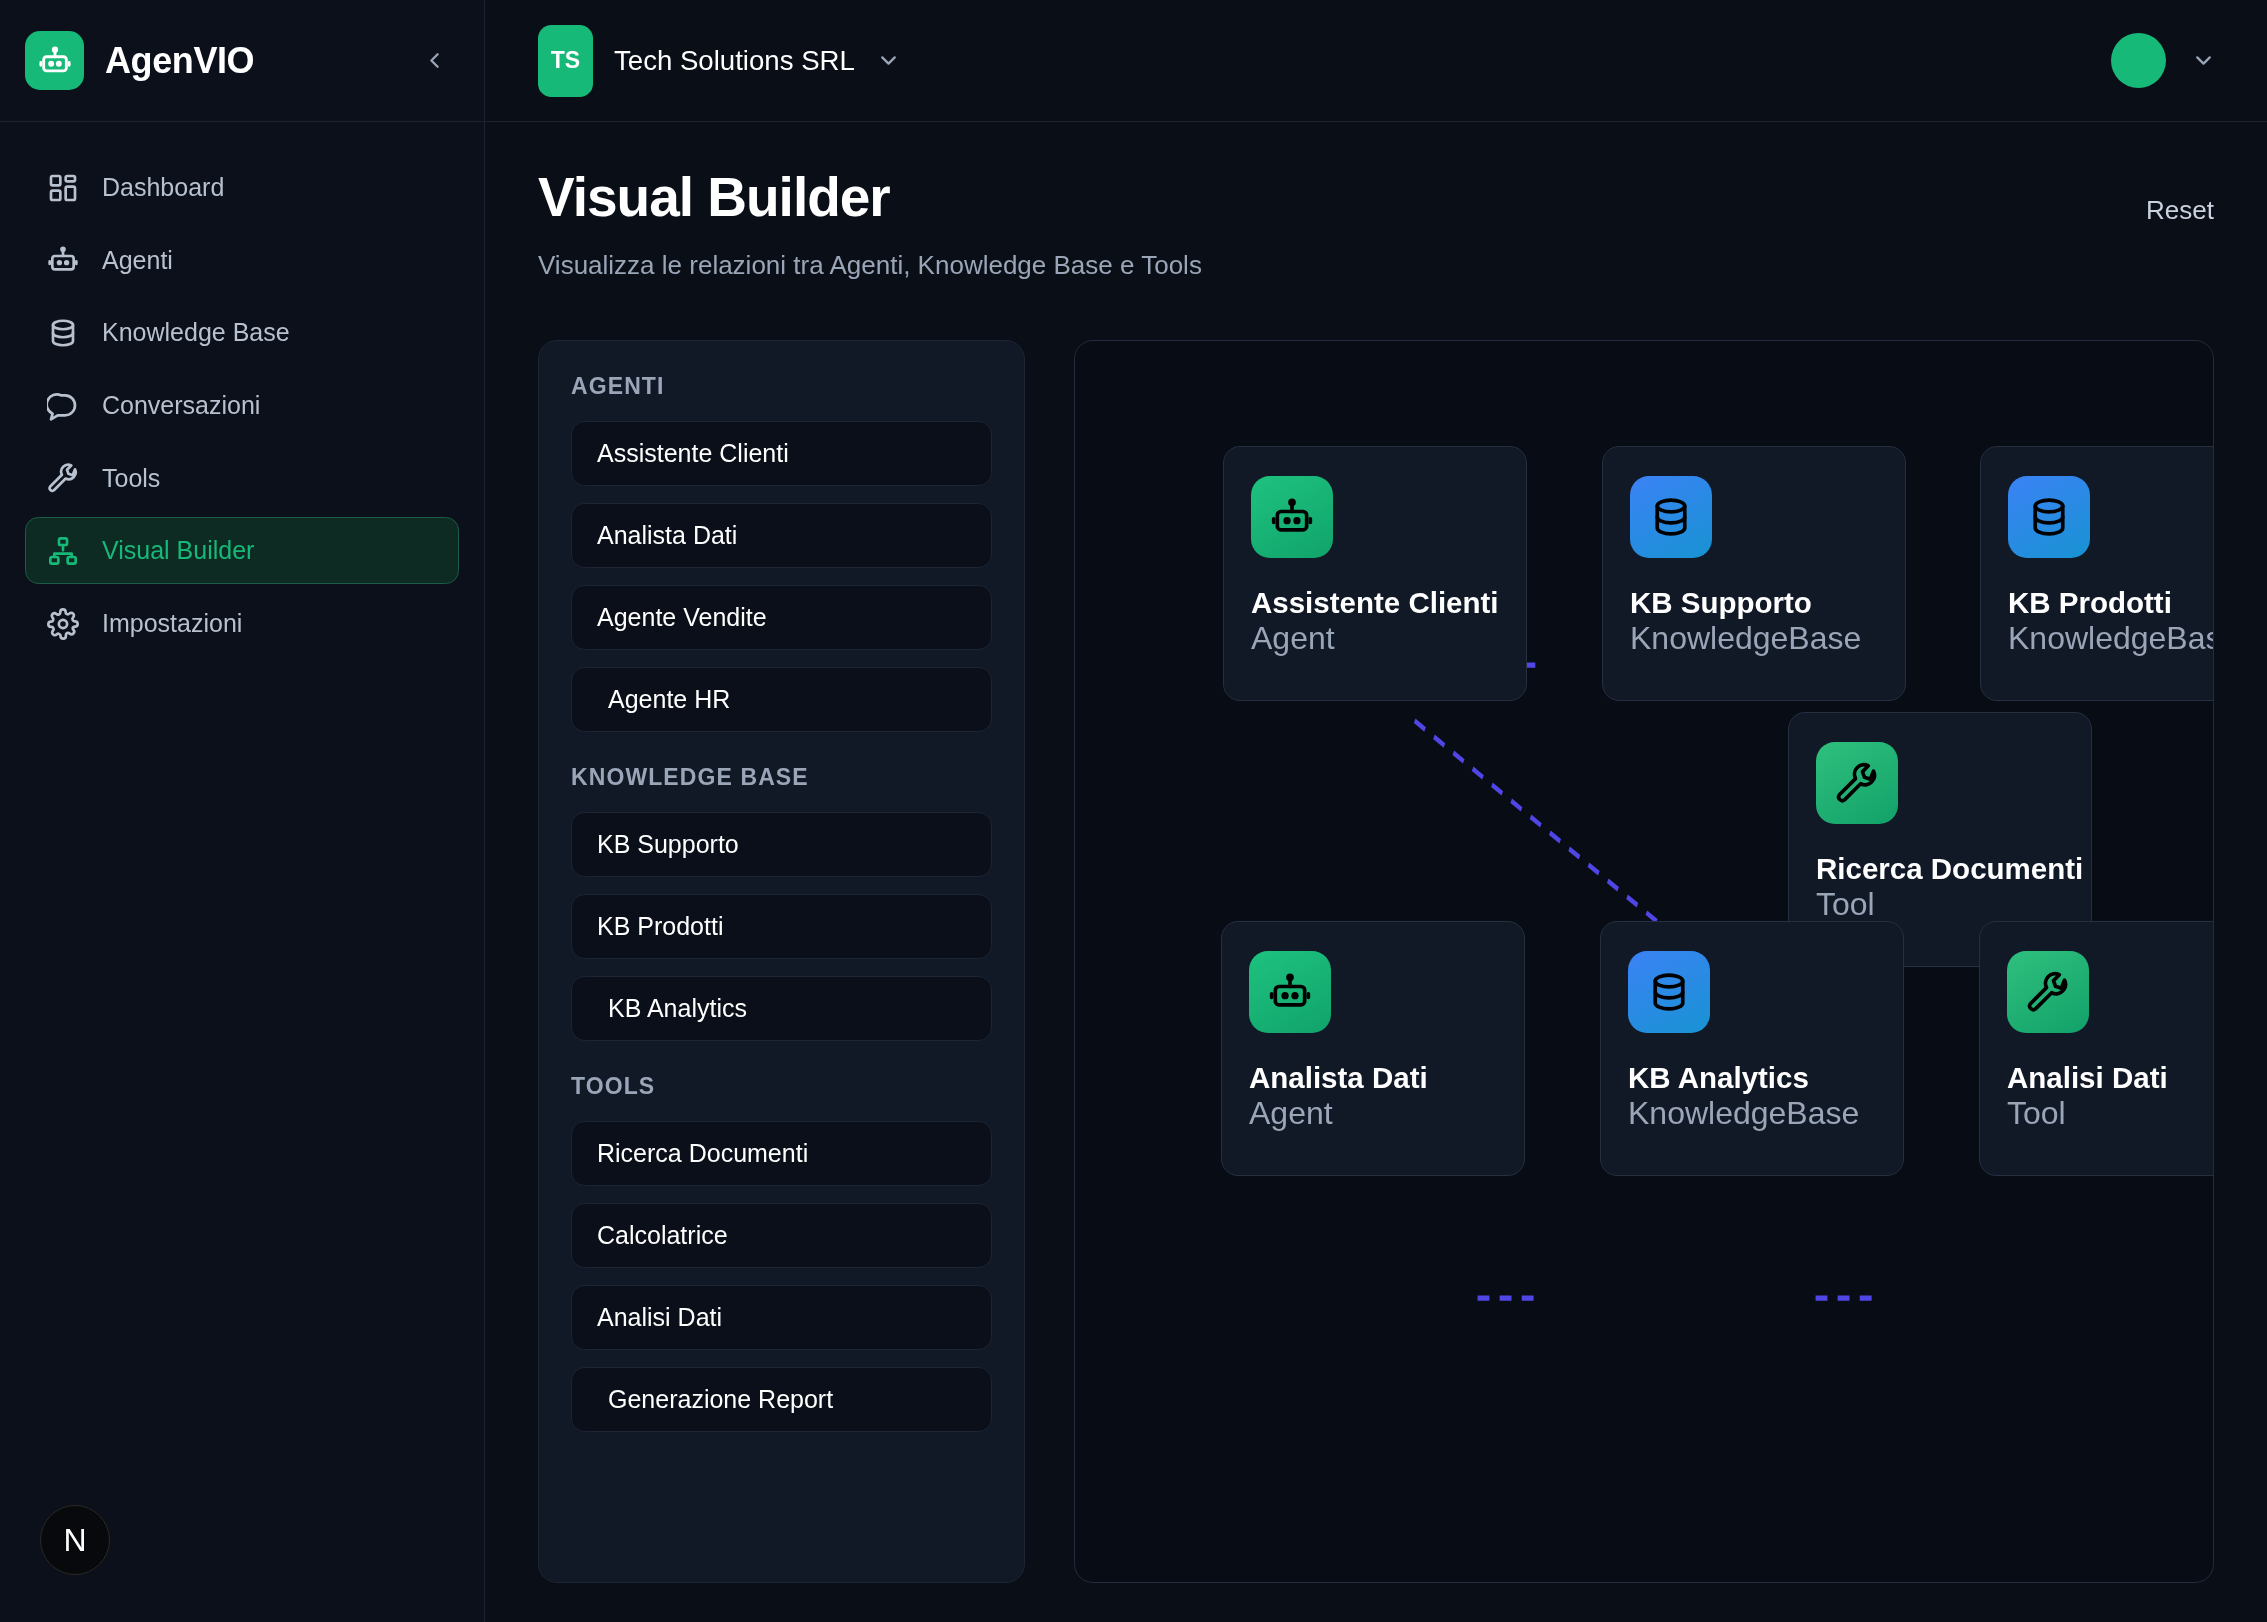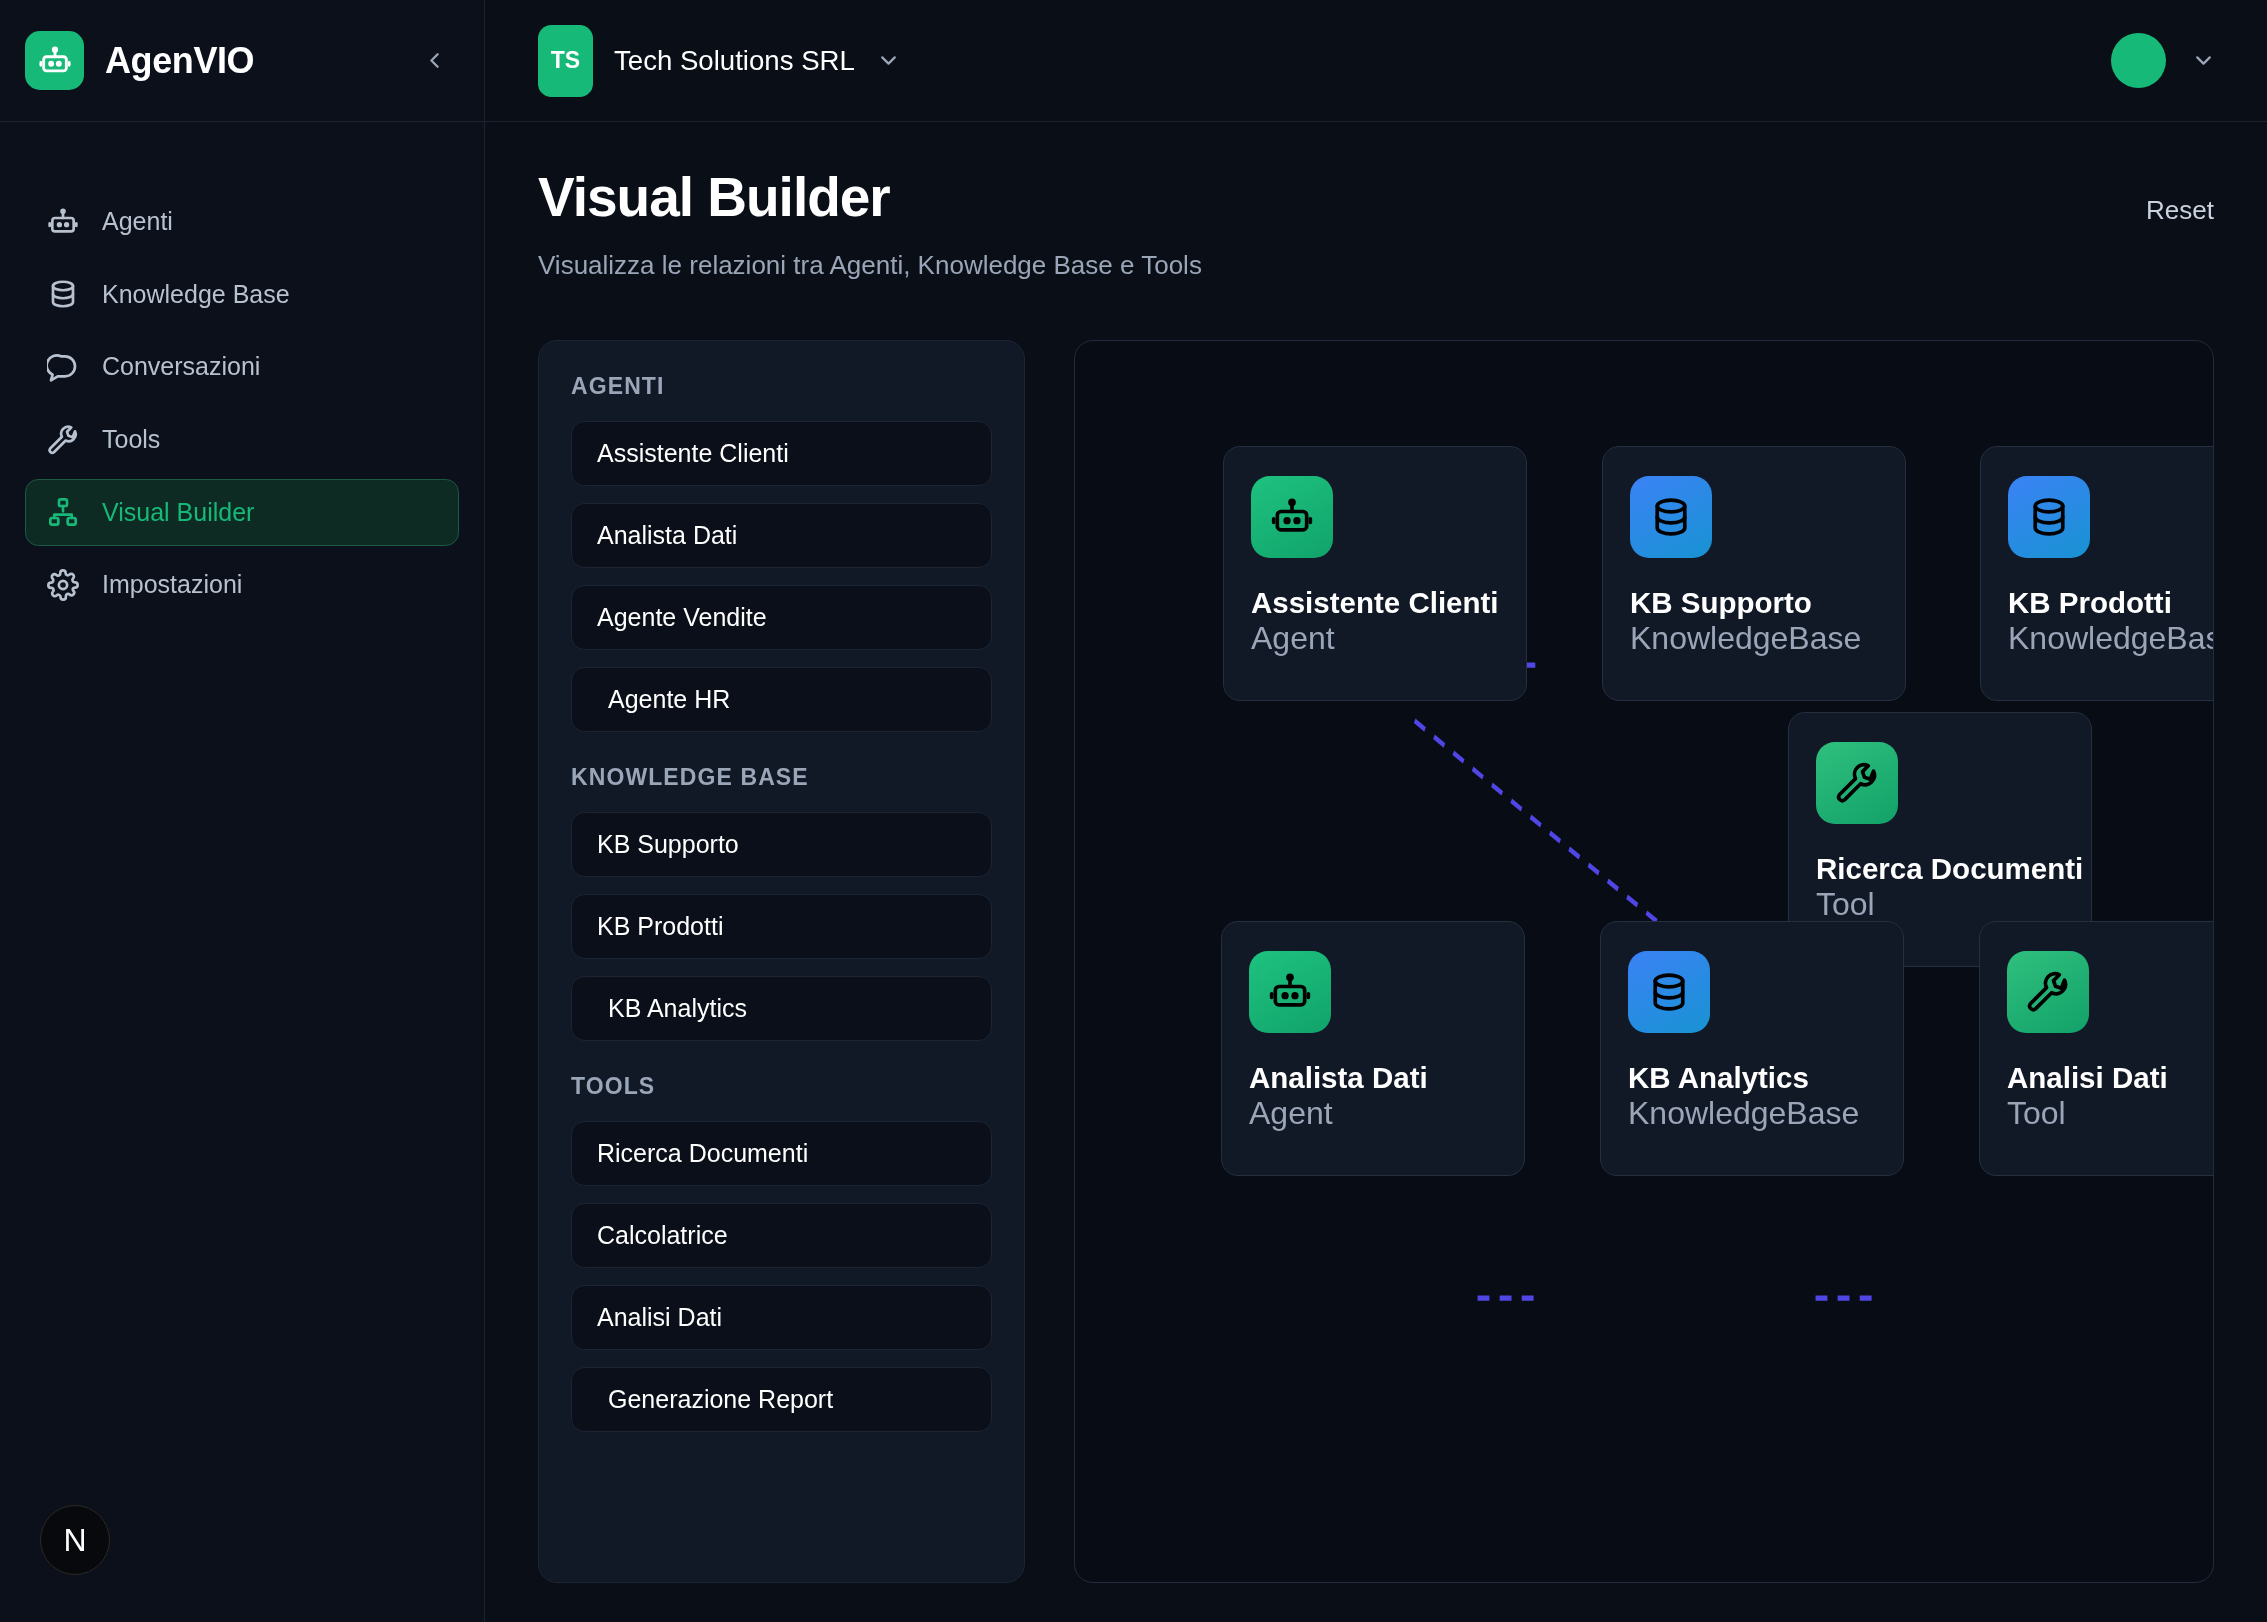--- a/index.html
+++ b/index.html
@@ -10,21 +10,21 @@
     overflow: hidden;
   }
   body { display: flex; }
 
   
   .sidebar {
     width: 485px; height: 1623px;
     background: #0b101a;
     border-right: 1.9px solid #1b2230;
     display: flex; flex-direction: column;
-    position: relative; flex: none; gap: 34px;
+    position: relative; flex: none;
   }
   .sidebar-header {
     height: 122px;
     display: flex; align-items: center;
     padding: 0 30px 0 25px;
     border-bottom: 1.9px solid #1b2230;
   }
   .logo-mark {
     width: 59px; height: 59px; border-radius: 15px;
     background: #17b978;
@@ -185,20 +185,31 @@
       <svg viewBox="0 0 24 24" fill="none" stroke="currentColor" stroke-width="2.2" stroke-linecap="round" stroke-linejoin="round">
           <polyline points="15 18 9 12 15 6"></polyline>
         </svg>
     </div>
   </div>
 
   <nav class="nav" id="nav">
       <div class="nav-item">
         <span class="ico">
           <svg viewBox="0 0 24 24" fill="none" stroke="currentColor" stroke-width="2" stroke-linecap="round" stroke-linejoin="round">
+            <rect x="3" y="3" width="7" height="7" rx="1.2"></rect>
+            <rect x="14" y="3" width="7" height="4" rx="1.2"></rect>
+            <rect x="14" y="11" width="7" height="10" rx="1.2"></rect>
+            <rect x="3" y="14" width="7" height="7" rx="1.2"></rect>
+          </svg>
+        </span>
+        <span>Dashboard</span>
+      </div>
+      <div class="nav-item">
+        <span class="ico">
+          <svg viewBox="0 0 24 24" fill="none" stroke="currentColor" stroke-width="2" stroke-linecap="round" stroke-linejoin="round">
             <rect x="4" y="9" width="16" height="10" rx="2"></rect>
             <path d="M12 9V5"></path>
             <circle cx="12" cy="4" r="1.1" fill="currentColor"></circle>
             <path d="M2 13v2M22 13v2"></path>
             <circle cx="9.3" cy="14" r="1" fill="currentColor"></circle>
             <circle cx="14.7" cy="14" r="1" fill="currentColor"></circle>
           </svg>
         </span>
         <span>Agenti</span>
       </div>

